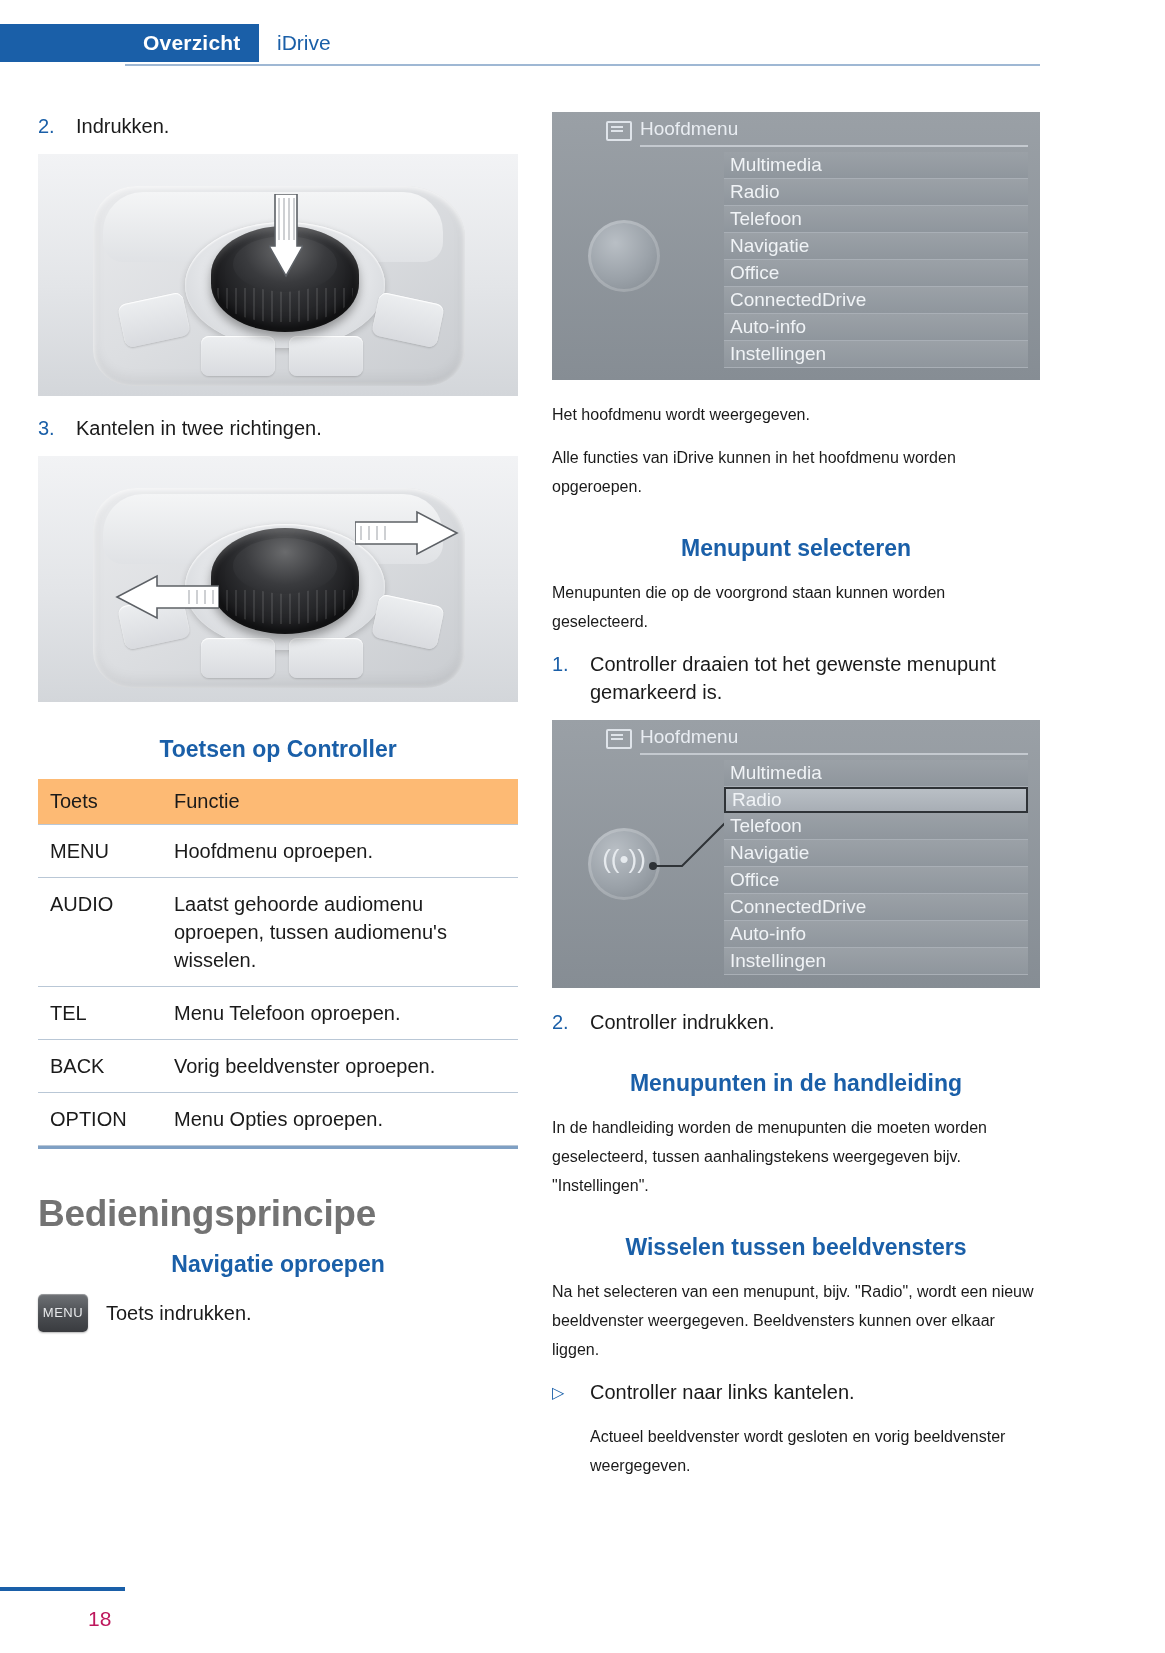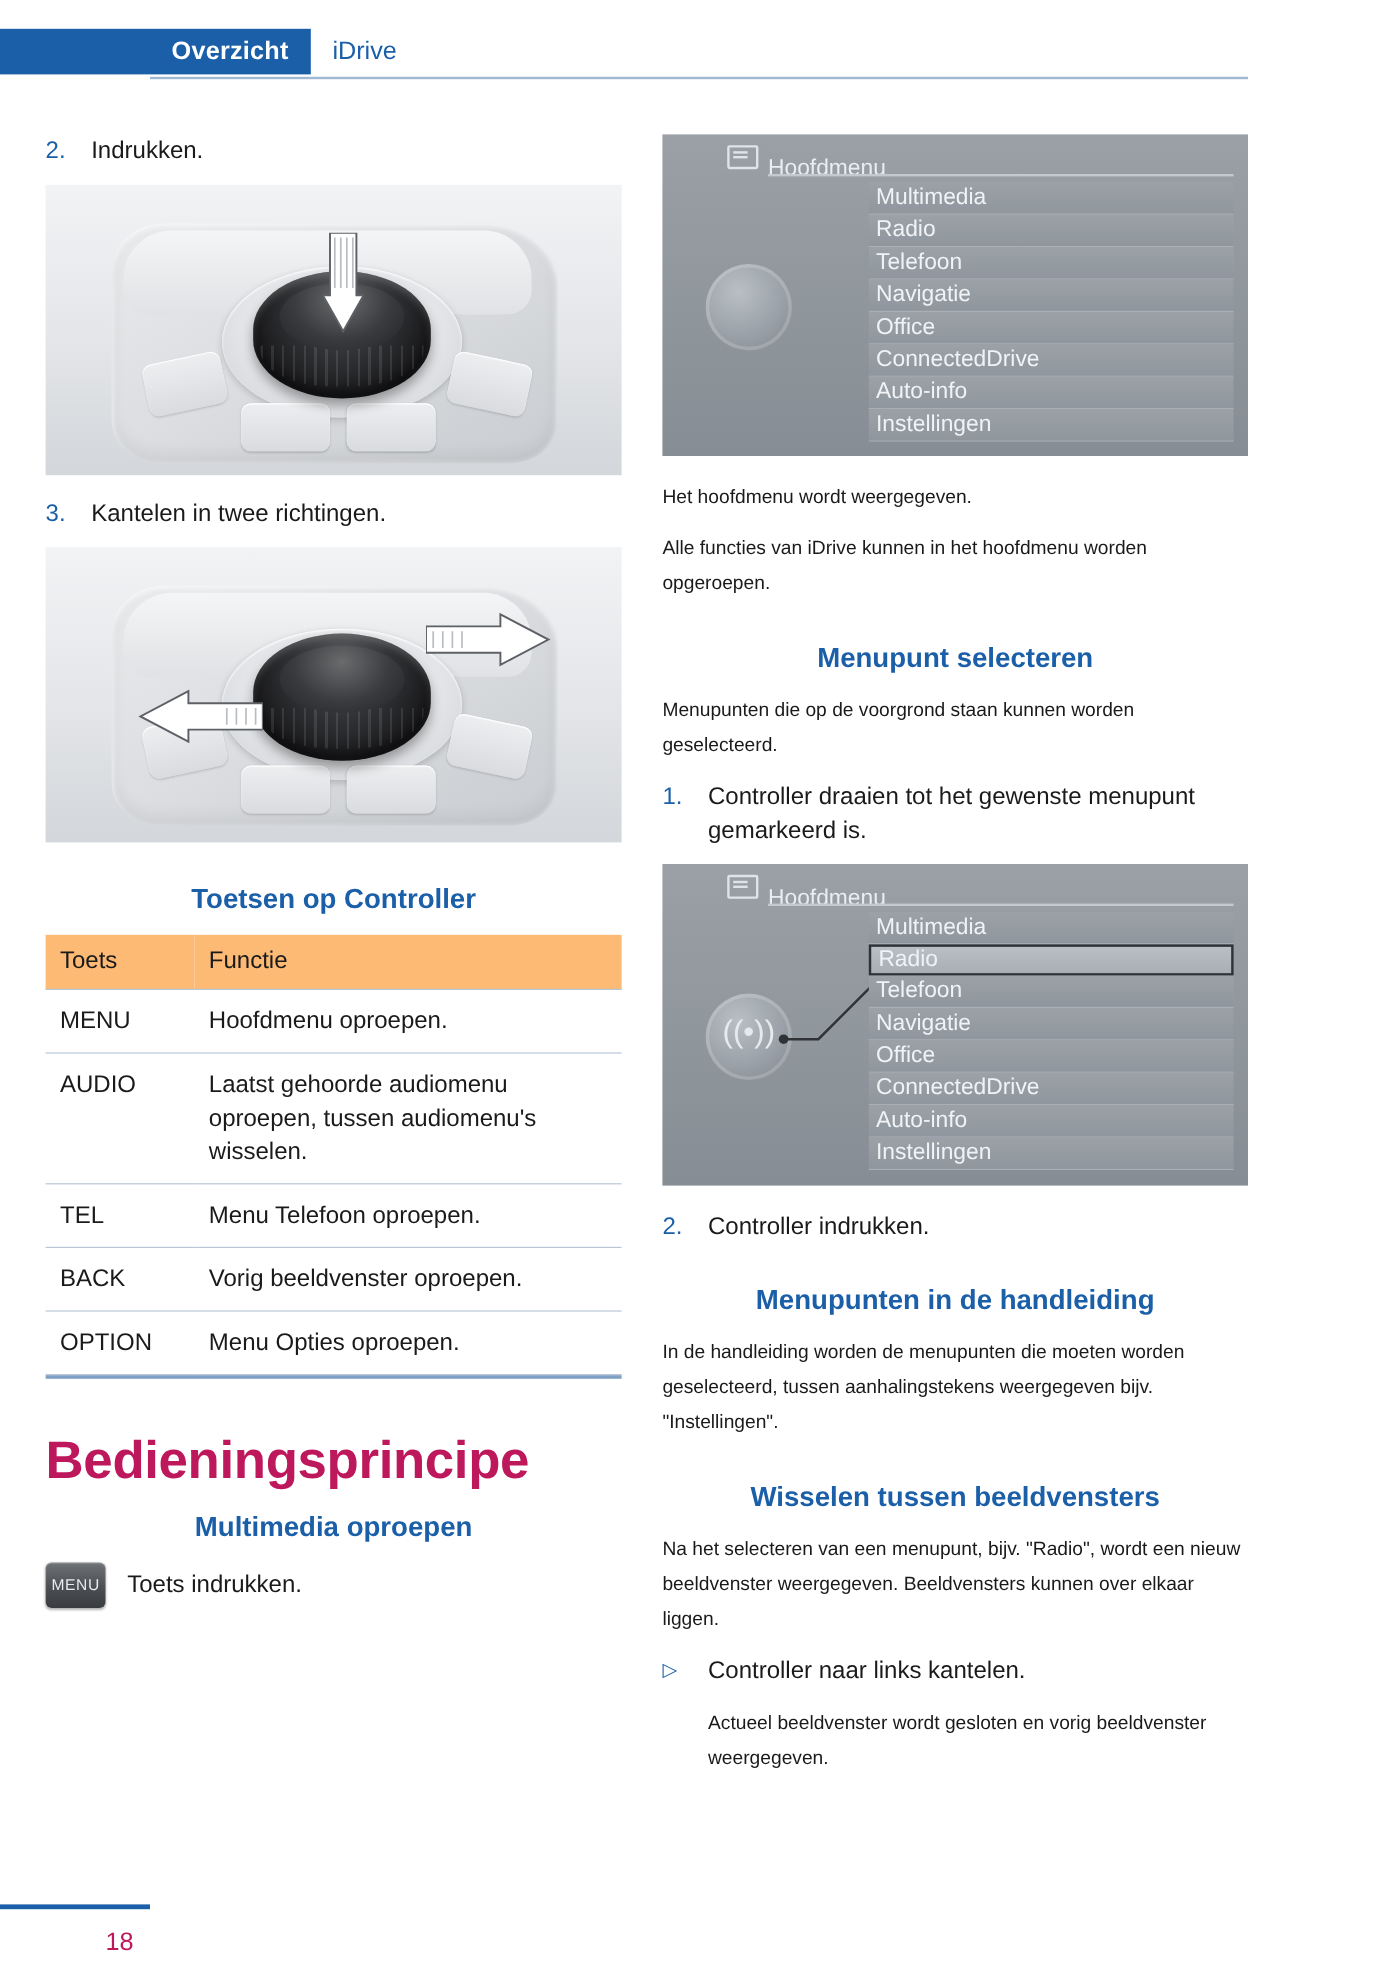--- a/index.html
+++ b/index.html
@@ -103,22 +103,22 @@
   }
 
   h2.section-title {
     color: #1a5fa8;
     font-size: 23px;
     font-weight: bold;
     margin: 34px 0 16px 0;
     text-align: center;
   }
   h1.chapter-title {
-    color: #be185d;
-    font-size: 44px;
+    color: #737373;
+    font-size: 37px;
     font-weight: bold;
     margin: 44px 0 16px 0;
     letter-spacing: -0.3px;
   }
 
   
   .photo {
     position: relative;
     width: 480px;
     background: linear-gradient(180deg,#f2f3f5 0%, #e3e5e8 55%, #d3d6da 100%);
@@ -223,21 +223,21 @@
   .idrive .title-icon:before {
     content:"";
     position:absolute;
     left: 3px; top: 3px;
     width: 12px; height: 2px;
     background:#dfe4ea;
     box-shadow: 0 4px 0 #dfe4ea;
   }
   .idrive .title-text {
     position: absolute;
-    left: 88px; top: 12px;
+    left: 88px; top: 0;
   }
   .idrive .title-rule {
     position: absolute;
     left: 88px; top: 33px;
     width: 388px; height: 2px;
     background: #c4c9cf;
   }
   .idrive .menu {
     position: absolute;
     left: 172px; top: 40px;
@@ -448,21 +448,21 @@
     </tr>
     <tr>
       <td class="col1">OPTION</td>
       <td>Menu Opties oproepen.</td>
     </tr>
   </tbody>
     </table>
   <div class="table-bottom-rule"></div>
 
   <h1 class="chapter-title">Bedieningsprincipe</h1>
-  <h2 class="section-title" style="margin-top:6px;">Multimedia oproepen</h2>
+  <h2 class="section-title" style="margin-top:6px;">Navigatie oproepen</h2>
 
   <div class="menu-key-row">
     <div class="menu-key">MENU</div>
     <div class="menu-key-label">Toets indrukken.</div>
   </div>
 </div>
 
 <div class="col-right">
 
   <div class="idrive">

